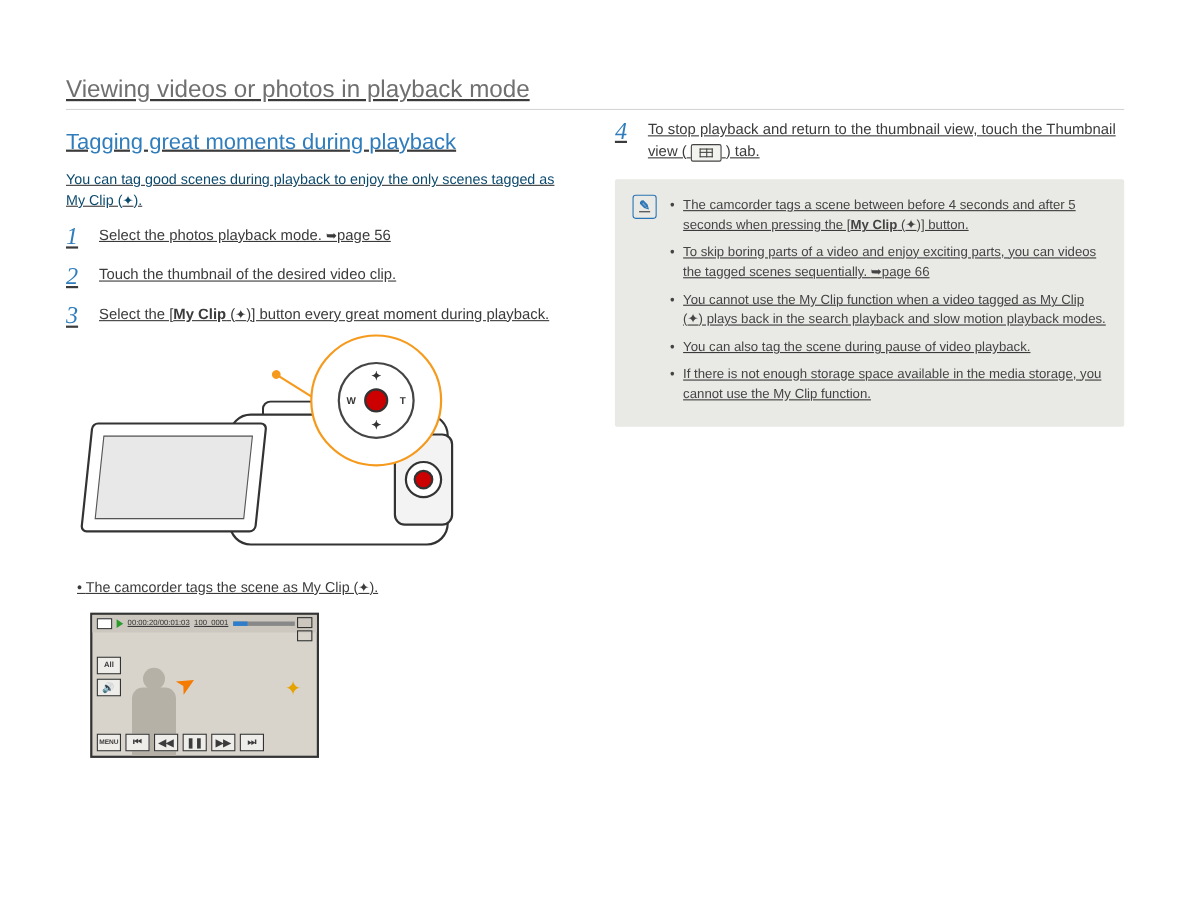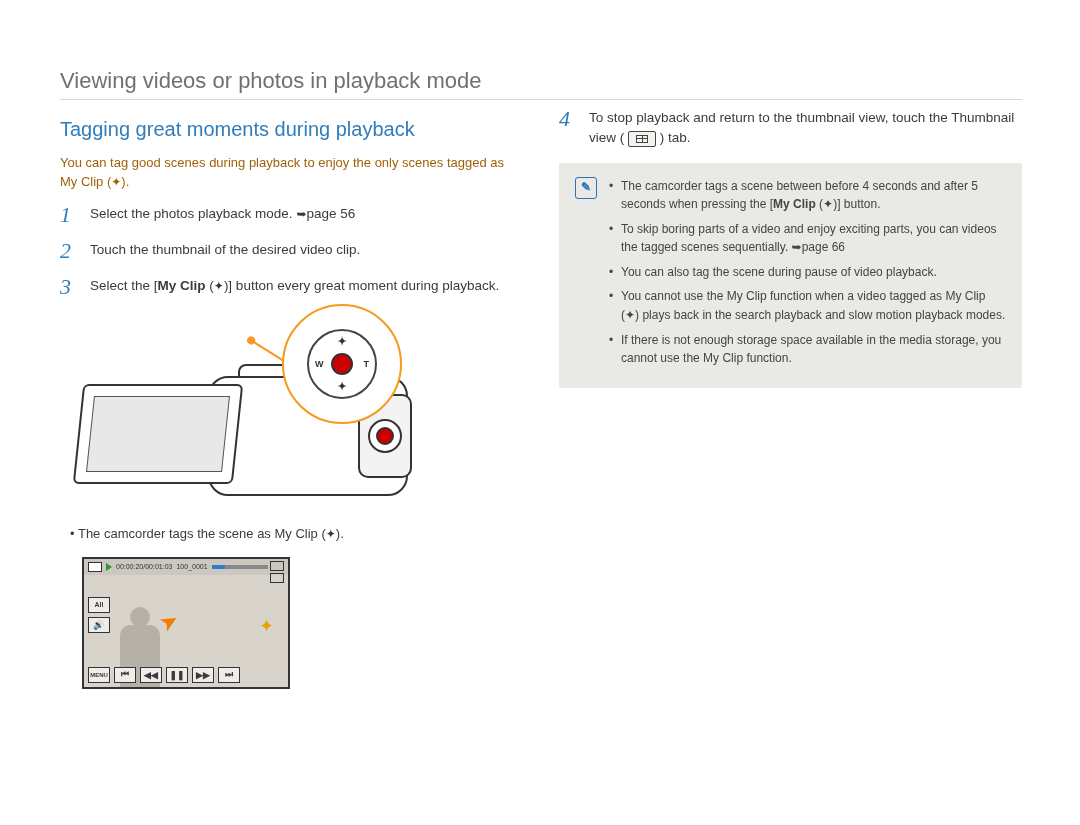--- a/index.html
+++ b/index.html
@@ -17,20 +17,21 @@
     color: var(--grayText);
     width: 1080px;
     height: 825px;
     overflow: hidden;
   }
   .page {
     padding: 68px 58px 20px 60px;
     display: flex;
     flex-direction: column;
     height: 100%;
+    text-decoration: underline;
   }
   .page-title {
     font-size: 22px;
     font-weight: 400;
     color: #707070;
     margin: 0 0 8px 0;
     border-bottom: 1px solid #d5d5d5;
     padding-bottom: 5px;
   }
   .cols {
@@ -38,21 +39,21 @@
     gap: 36px;
     flex: 1;
   }
   .col { flex: 1; min-width: 0; }
   .section-title {
     color: var(--blue);
     font-size: 20px;
     font-weight: 400;
     margin: 10px 0 12px 0;
   }
-  .intro { font-size: 13px; line-height: 1.45; color: #a16207; margin-bottom: 12px; }
+  .intro { font-size: 13px; line-height: 1.45; color: #0c4a6e; margin-bottom: 12px; }
   .steps { list-style: none; padding: 0; margin: 0; }
   .steps > li { display: flex; gap: 12px; margin-bottom: 14px; font-size: 13.5px; line-height: 1.5; }
   .step-num {
     font-family: Georgia, "Times New Roman", serif;
     font-style: italic;
     font-size: 22px;
     color: var(--blue);
     line-height: 1;
     min-width: 18px;
   }
@@ -285,23 +286,23 @@
 
       <div class="note-box">
         <div class="note-icon">✎</div>
         <ul class="note-list">
           <li>
             <span>The camcorder tags a scene between before 4 seconds and after 5 seconds when pressing the [</span><b>My Clip</b><span> (</span><span class="myclip-glyph">✦</span><span>)] button.</span>
           </li>
           <li>
             <span>To skip boring parts of a video and enjoy exciting parts, you can videos the tagged scenes sequentially. </span><span class="arrow-icon">➥</span><span>page 66</span>
           </li>
-          <li>You can also tag the scene during pause of video playback.</li>
           <li>
             <span>You cannot use the My Clip function when a video tagged as My Clip (</span><span class="myclip-glyph">✦</span><span>) plays back in the search playback and slow motion playback modes.</span>
           </li>
+          <li>You can also tag the scene during pause of video playback.</li>
           <li>If there is not enough storage space available in the media storage, you cannot use the My Clip function.</li>
         </ul>
       </div>
     </div>
   </div>
 
 </div>
 
 </body></html>

